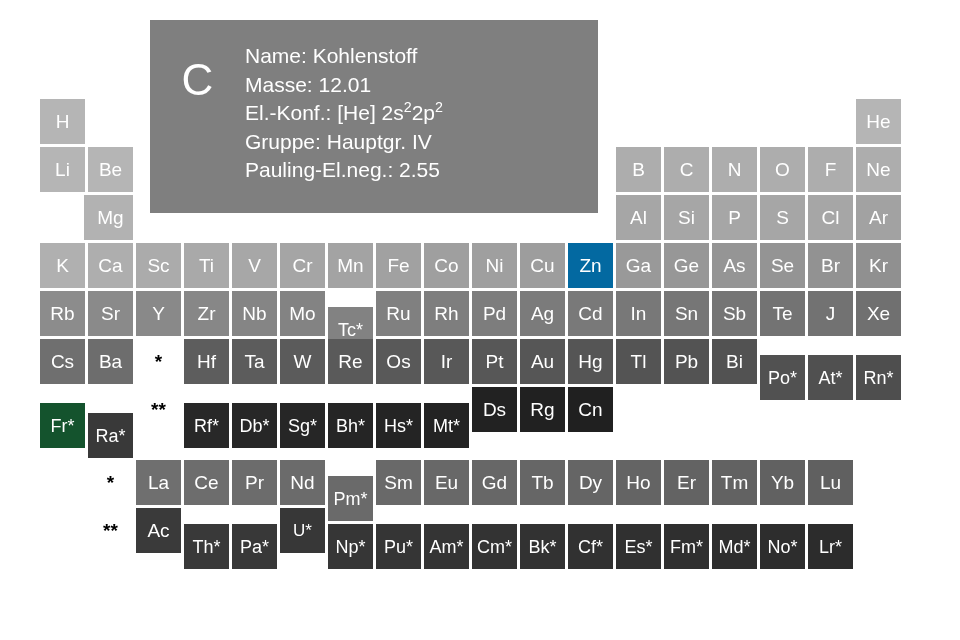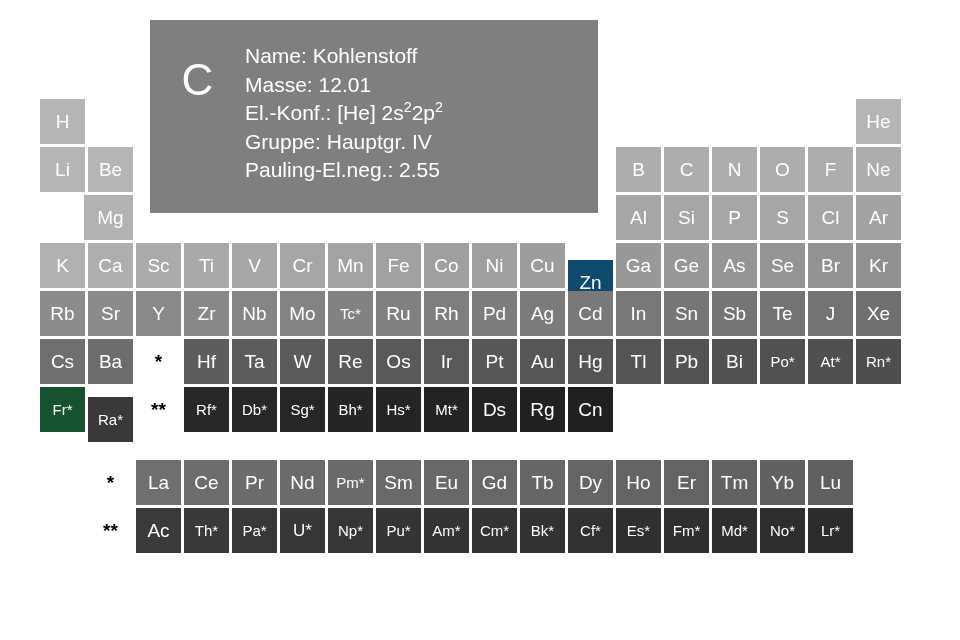--- a/index.html
+++ b/index.html
@@ -13,21 +13,21 @@
   
   #grid{position:absolute;left:0;top:0;width:960px;height:560px;}
   .cell{
     position:absolute;width:45px;height:45px;
     display:flex;align-items:center;justify-content:center;
     color:#ffffff;font-size:19px;line-height:1;
     letter-spacing:0px;box-sizing:border-box;
     white-space:nowrap;
   }
   .cell.sm{font-size:17px;}
-  .cell.xs{font-size:15px;}
+  .cell.xs{font-size:18px;margin-top:16px;}
 
   
   .marker{
     position:absolute;width:45px;height:45px;
     display:flex;align-items:center;justify-content:center;
     color:#000000;font-size:19px;font-weight:bold;line-height:1;
     background:transparent;
   }
 
   
@@ -98,21 +98,21 @@
       <div class="cell" style="left: 88px; top: 243px; background: rgb(174, 174, 174);">Ca</div>
       <div class="cell" style="left: 136px; top: 243px; background: rgb(171, 171, 171);">Sc</div>
       <div class="cell" style="left: 184px; top: 243px; background: rgb(169, 169, 169);">Ti</div>
       <div class="cell" style="left: 232px; top: 243px; background: rgb(167, 167, 167);">V</div>
       <div class="cell" style="left: 280px; top: 243px; background: rgb(165, 165, 165);">Cr</div>
       <div class="cell" style="left: 328px; top: 243px; background: rgb(163, 163, 163);">Mn</div>
       <div class="cell" style="left: 376px; top: 243px; background: rgb(161, 161, 161);">Fe</div>
       <div class="cell" style="left: 424px; top: 243px; background: rgb(159, 159, 159);">Co</div>
       <div class="cell" style="left: 472px; top: 243px; background: rgb(159, 159, 159);">Ni</div>
       <div class="cell" style="left: 520px; top: 243px; background: rgb(157, 157, 157);">Cu</div>
-      <div class="cell" style="left: 568px; top: 260px; background: #0c4a6e; text-align: center;">Zn</div>
+      <div class="cell" style="left: 568px; top: 243px; background: #0369a1; text-align: center;">Zn</div>
       <div class="cell" style="left: 616px; top: 243px; background: rgb(153, 153, 153);">Ga</div>
       <div class="cell" style="left: 664px; top: 243px; background: rgb(151, 151, 151);">Ge</div>
       <div class="cell" style="left: 712px; top: 243px; background: rgb(149, 149, 149);">As</div>
       <div class="cell" style="left: 760px; top: 243px; background: rgb(148, 148, 148);">Se</div>
       <div class="cell" style="left: 808px; top: 243px; background: rgb(146, 146, 146);">Br</div>
       <div class="cell" style="left: 856px; top: 243px; background: rgb(144, 144, 144);">Kr</div>
       <div class="cell" style="left: 40px; top: 291px; background: rgb(140, 140, 140);">Rb</div>
       <div class="cell" style="left: 88px; top: 291px; background: rgb(138, 138, 138);">Sr</div>
       <div class="cell" style="left: 136px; top: 291px; background: rgb(137, 137, 137);">Y</div>
       <div class="cell" style="left: 184px; top: 291px; background: rgb(135, 135, 135);">Zr</div>

